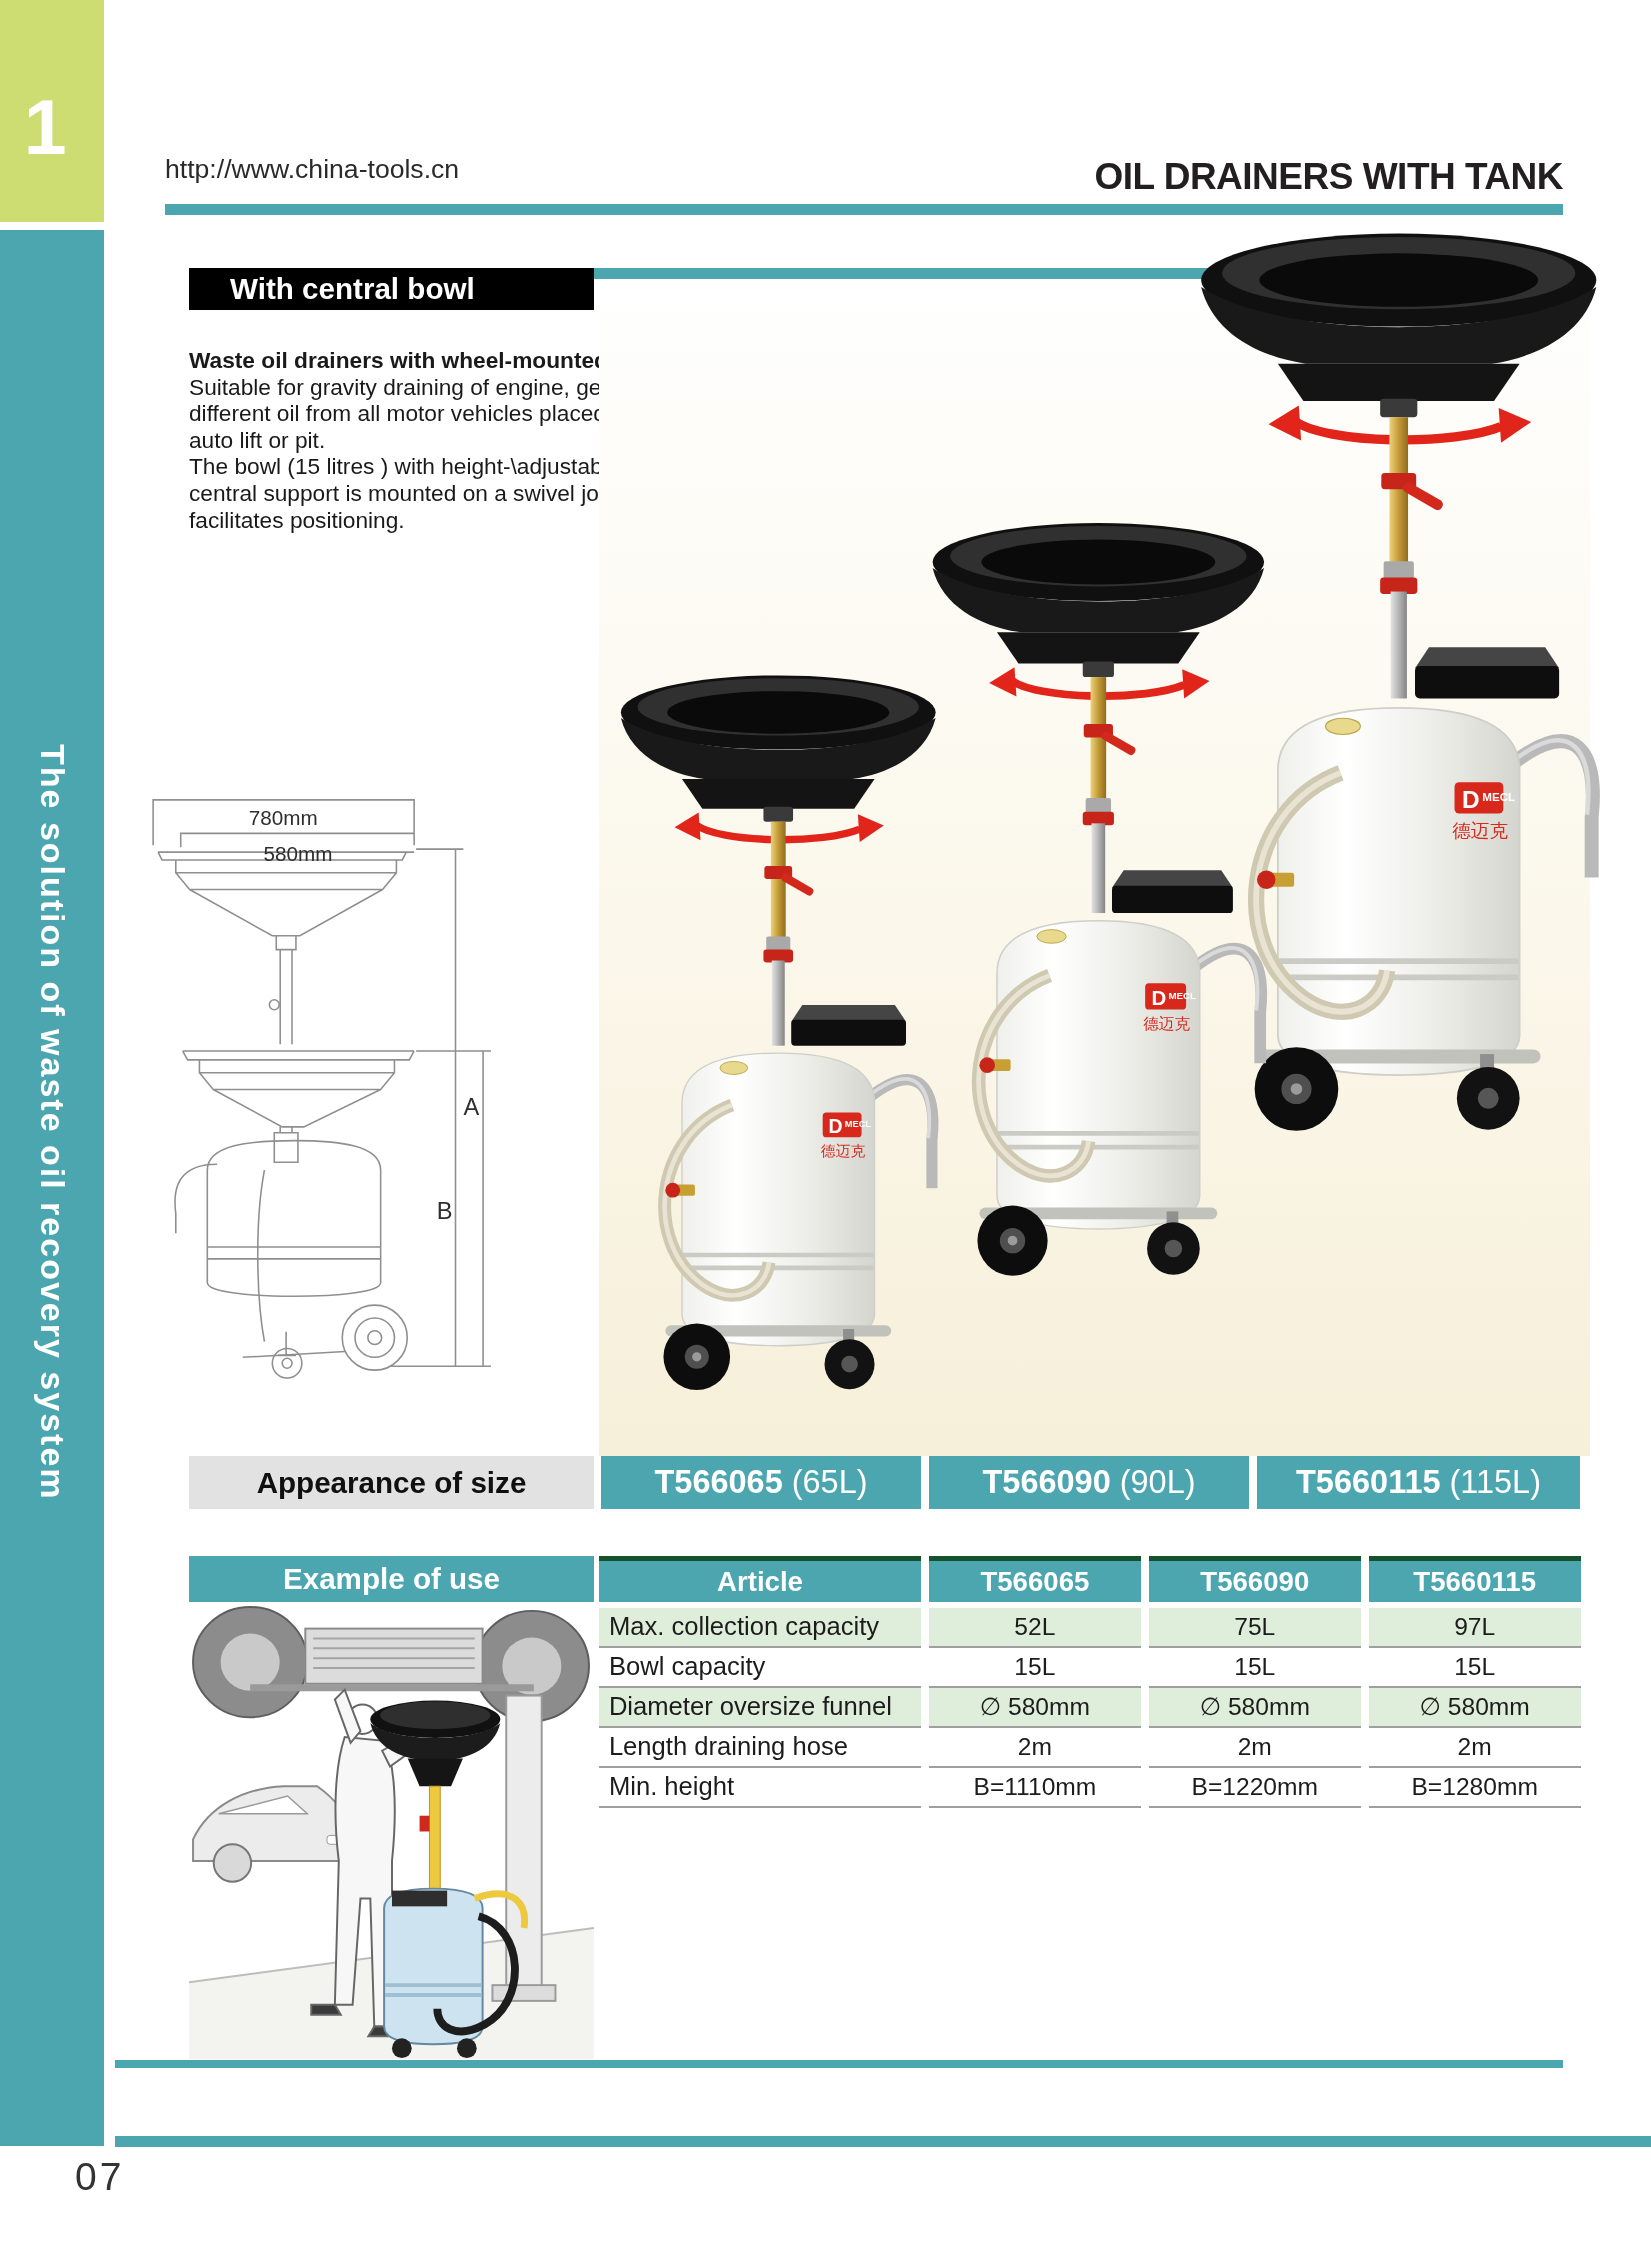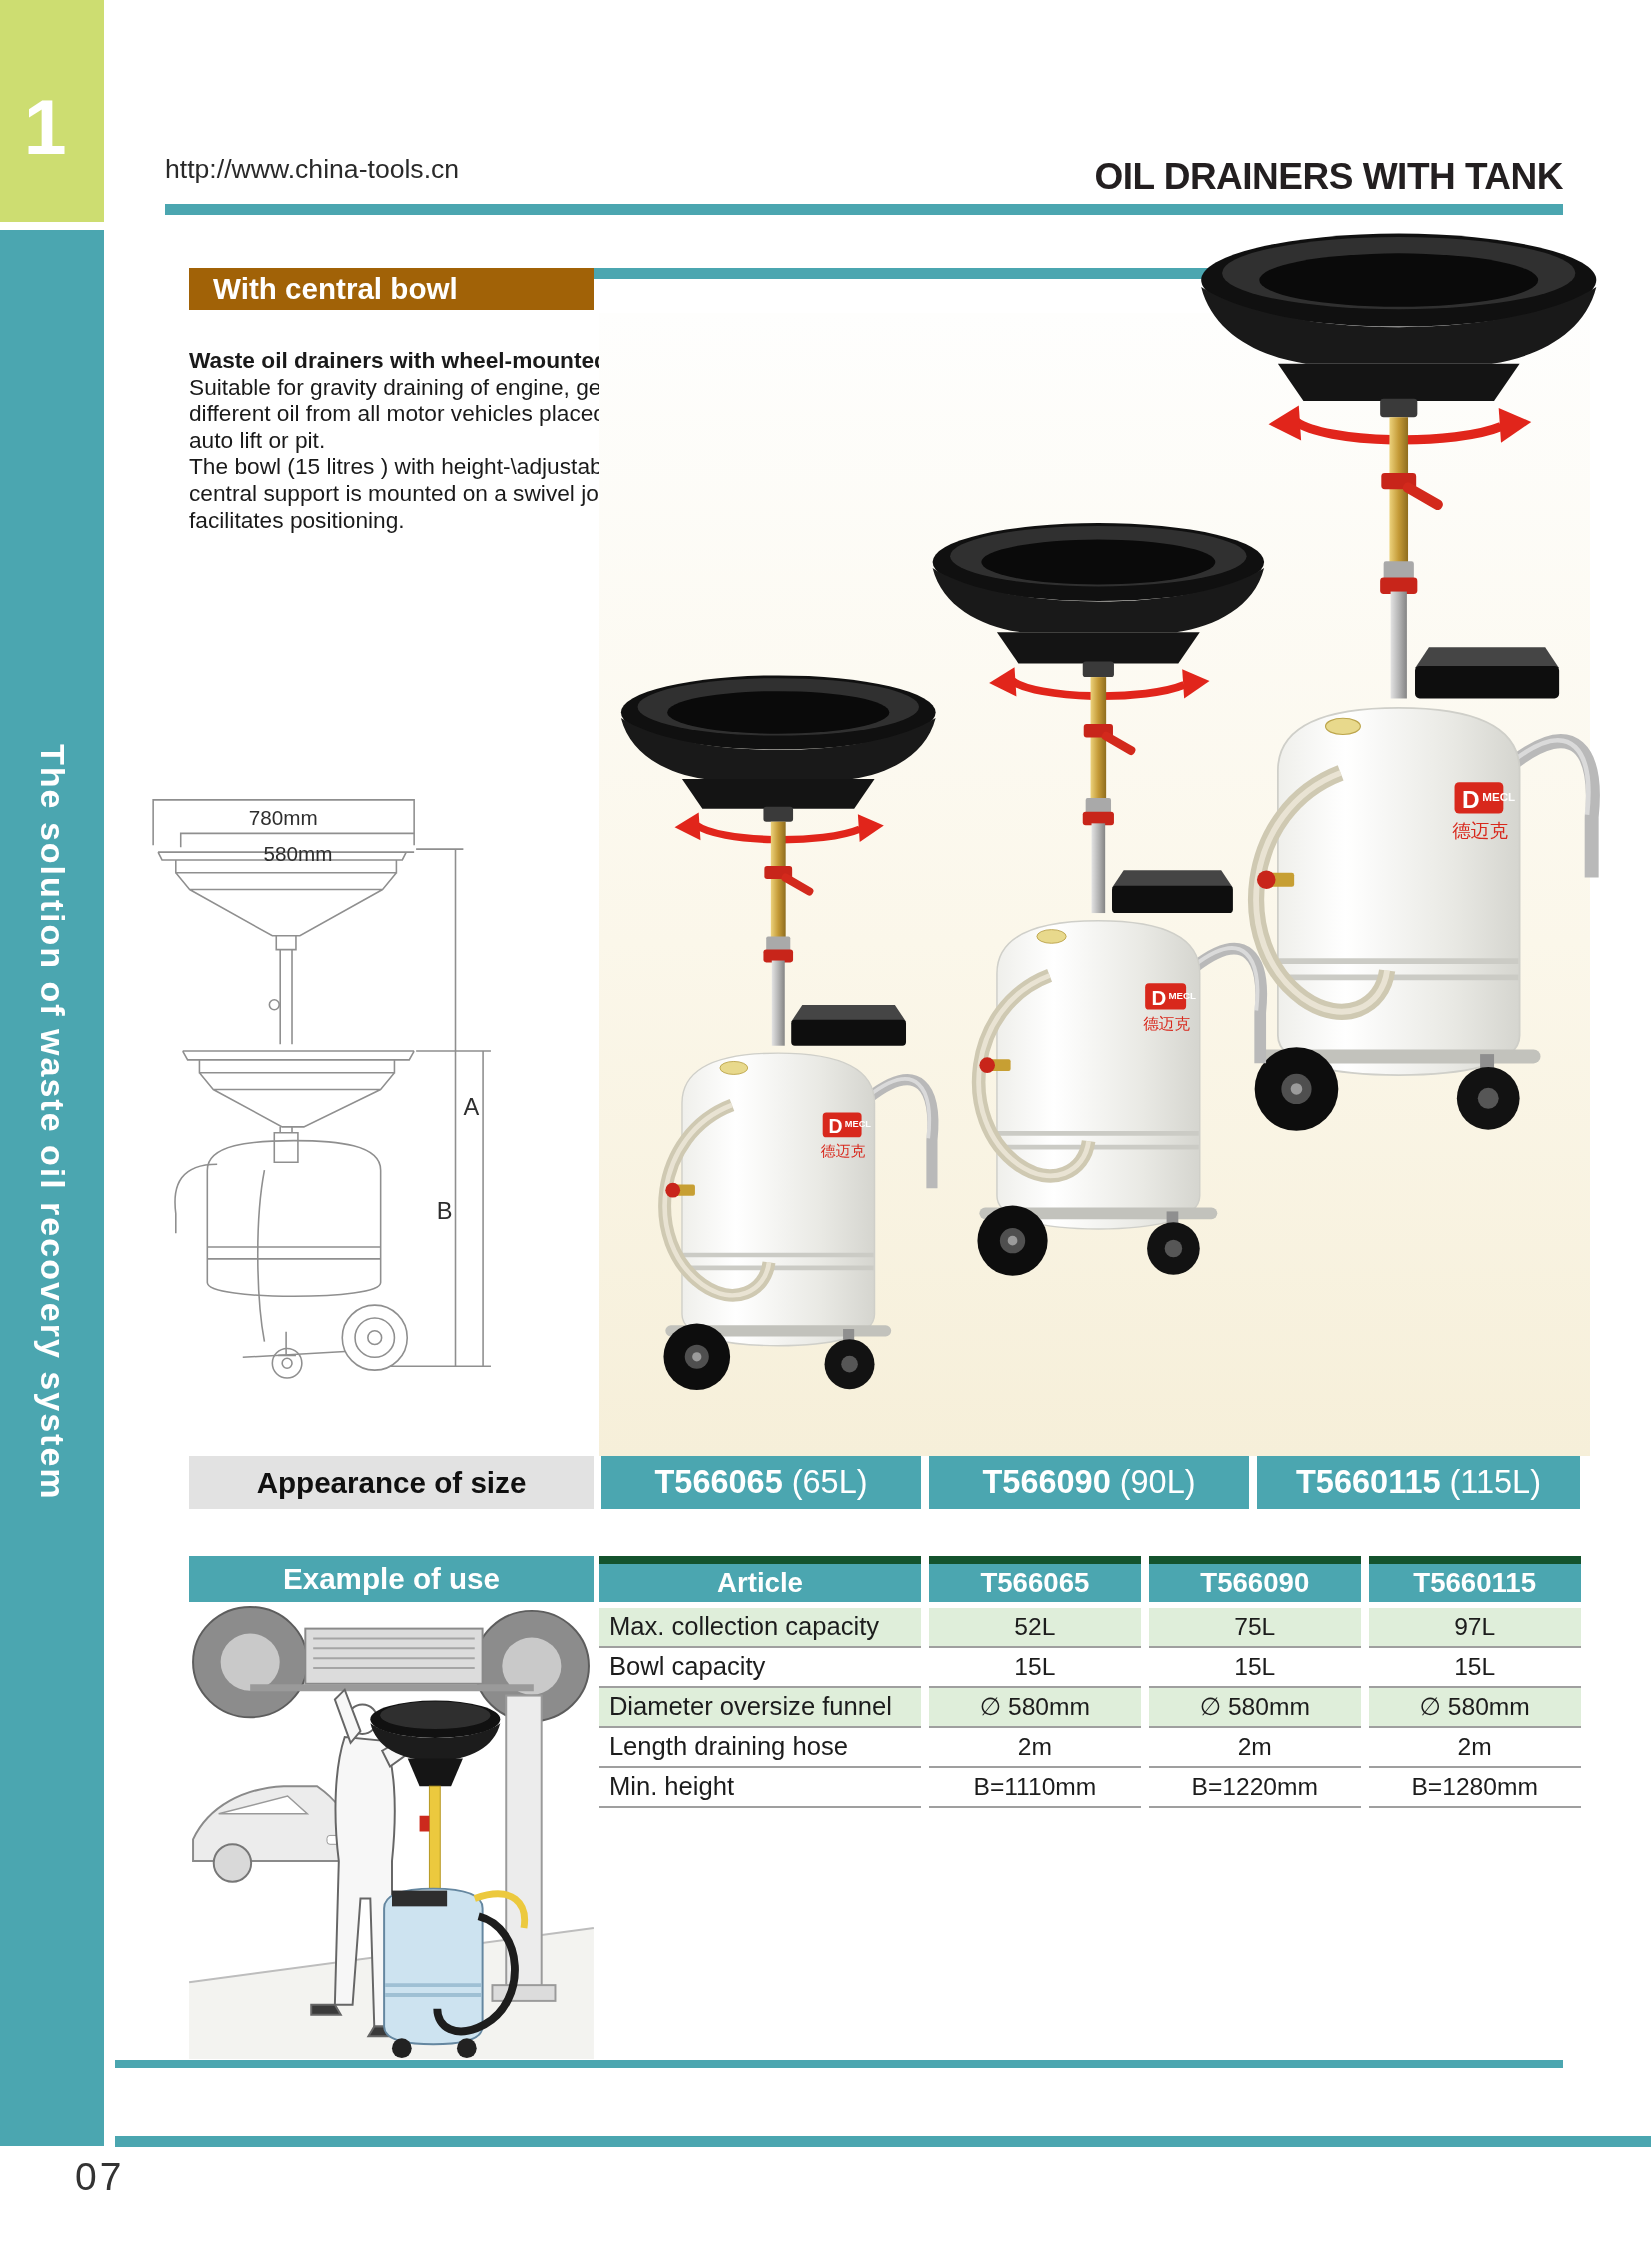--- a/index.html
+++ b/index.html
@@ -11,22 +11,22 @@
              font-size:77px;font-weight:bold;color:#fff;}
   .sidebar{position:absolute;left:0;top:230px;width:104px;height:1916px;background:#4ba6b0;
            display:flex;justify-content:center;}
   .sidebar span{writing-mode:vertical-rl;text-orientation:mixed;margin-top:514px;
                 font-size:34px;font-weight:bold;color:#fff;letter-spacing:2px;white-space:nowrap;}
   
   .url{position:absolute;left:165px;top:154px;font-size:26.6px;color:#2a2a2a;}
   .title{position:absolute;right:89px;top:156px;font-size:37px;font-weight:bold;color:#231f20;letter-spacing:-0.5px;}
   .rule-top{position:absolute;left:165px;top:204px;width:1398px;height:10.8px;background:#4ba6b0;}
   
-  .hdr-bowl{position:absolute;left:189px;top:268px;width:405px;height:42px;background:#a16207;
-            color:#fff;font-size:29.6px;font-weight:bold;line-height:42px;padding-left:24px;box-sizing:border-box;}
+  .hdr-bowl{position:absolute;left:189px;top:268px;width:405px;height:42px;background:#000000;
+            color:#fff;font-size:29.6px;font-weight:bold;line-height:42px;padding-left:41px;box-sizing:border-box;}
   .hdr-bowl-line{position:absolute;left:594px;top:268px;width:969px;height:10.8px;background:#4ba6b0;}
   
   .intro{position:absolute;left:189px;top:347px;width:532px;font-size:22.7px;line-height:26.6px;color:#1a1a1a;}
   .intro .b{font-weight:bold;}
   
   .photo-bg{position:absolute;left:599px;top:313px;width:991px;height:1143px;
             background:linear-gradient(180deg,#fefefd 0%,#fbf7ea 55%,#f6efd9 100%);}
   .products-svg{position:absolute;left:599px;top:197px;width:1044px;height:1251px;overflow:visible;}
   .drawing-svg{position:absolute;left:148px;top:532px;width:355px;height:847px;}
   
@@ -36,21 +36,21 @@
              display:flex;align-items:center;justify-content:center;font-size:32.5px;}
   .model-box .code{font-weight:bold;margin-right:8.9px;}
   #model-0{left:601px;width:320px;} #model-1{left:929px;width:320px;} #model-2{left:1257px;width:323px;}
   
   .example-hdr{position:absolute;left:189px;top:1556px;width:405px;height:46px;background:#4ba6b0;
                color:#fff;font-size:29.6px;font-weight:bold;display:flex;align-items:center;justify-content:center;}
   .example-svg{position:absolute;left:189px;top:1603px;width:405px;height:456px;}
   
   .spec{position:absolute;left:599px;top:1556px;width:981px;}
   .thead,.trow{display:grid;grid-template-columns:322px 212px 212px 212px;column-gap:7.9px;}
-  .thead div{height:46px;background:#4ba6b0;border-top:8px solid #14532d;color:#fff;font-weight:bold;
+  .thead div{height:46px;background:#4ba6b0;border-top:5px solid #14532d;color:#fff;font-weight:bold;
              font-size:27.6px;display:flex;align-items:center;justify-content:center;box-sizing:border-box;}
   .tbody{margin-top:5.9px;}
   .trow div{height:40px;border-bottom:2px solid #9f9f9f;font-size:24.6px;color:#1c1c1c;
             display:flex;align-items:center;box-sizing:border-box;}
   .trow .lbl{padding-left:9.9px;font-size:25.6px;justify-content:flex-start;}
   .trow .val{justify-content:center;}
   .trow.g div{background:#dfeeda;text-align:center;}
   
   .rule-bot-thin{position:absolute;left:115px;top:2060px;width:1448px;height:7.9px;background:#4ba6b0;}
   .rule-bot-thick{position:absolute;left:115px;top:2136px;width:1537px;height:10.8px;background:#4ba6b0;}

